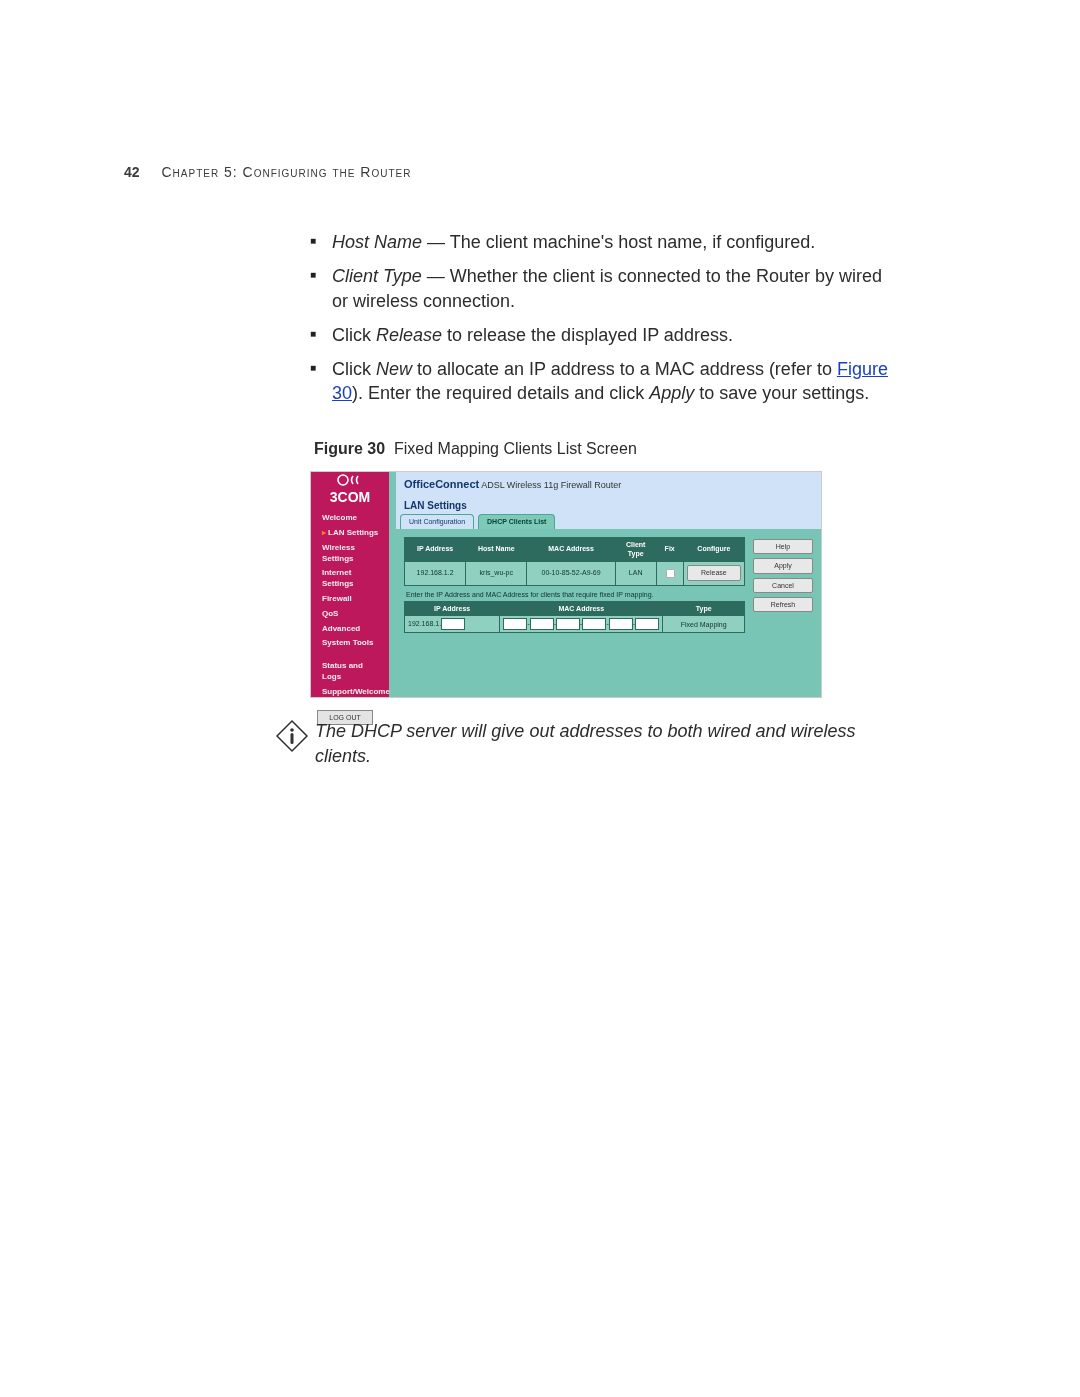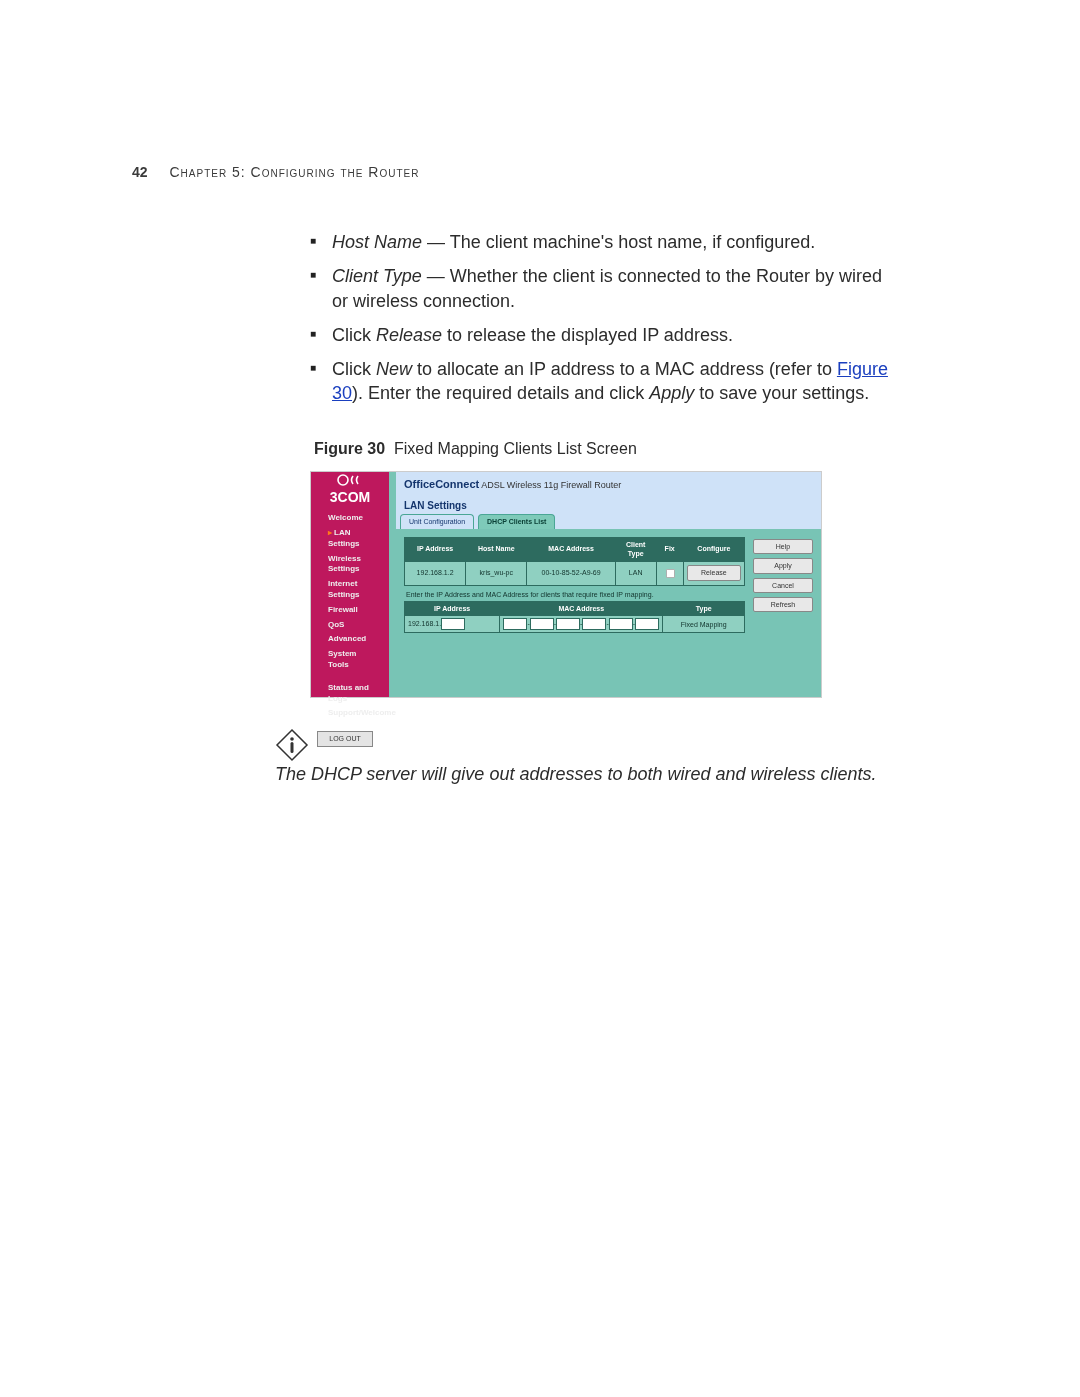--- a/index.html
+++ b/index.html
@@ -12,21 +12,21 @@
   .page {
     width: 1080px;
     height: 1397px;
     position: relative;
     box-sizing: border-box;
     padding: 160px 80px 80px 120px;
   }
   .header-line {
     position: absolute;
     top: 164px;
-    left: 132px;
+    left: 124px;
     font-size: 14px;
     color: #3a3a3a;
   }
   .header-line .pg {
     display: inline-block;
     font-weight: 700;
     margin-right: 18px;
   }
   .header-line .chap {
     font-variant: small-caps;
@@ -87,21 +87,21 @@
     display: flex;
     flex-direction: column;
     align-items: center;
     justify-content: center;
     color: #fff;
     font-size: 14px;
     font-weight: 700;
   }
   .shot-logo svg { display:block; }
   .nav {
-    padding: 4px 14px;
+    padding: 4px 8px;
     flex: 1;
   }
   .nav a {
     display: block;
     color: #eee;
     font-size: 8px;
     padding: 2px 0 2px 3px;
     text-decoration: none;
     font-weight: 700;
   }
@@ -209,24 +209,23 @@
     border:1px solid #2d6b5f;
     height:10px;
     width:22px;
     vertical-align:middle;
   }
   input[type=checkbox]{ transform:scale(0.7); }
 
   
   .note-row {
     display:flex;
-    margin-top:30px;
+    margin-top:21px;
     margin-left:155px;
     width:624px;
-    flex-direction:column;
   }
   .note-ico {
     width:34px; height:34px; flex:0 0 34px; margin-right:6px;
   }
   .note-txt {
     font-style: italic;
     font-size:18px;
     line-height:1.35;
     color:#2c2c2c;
   }

